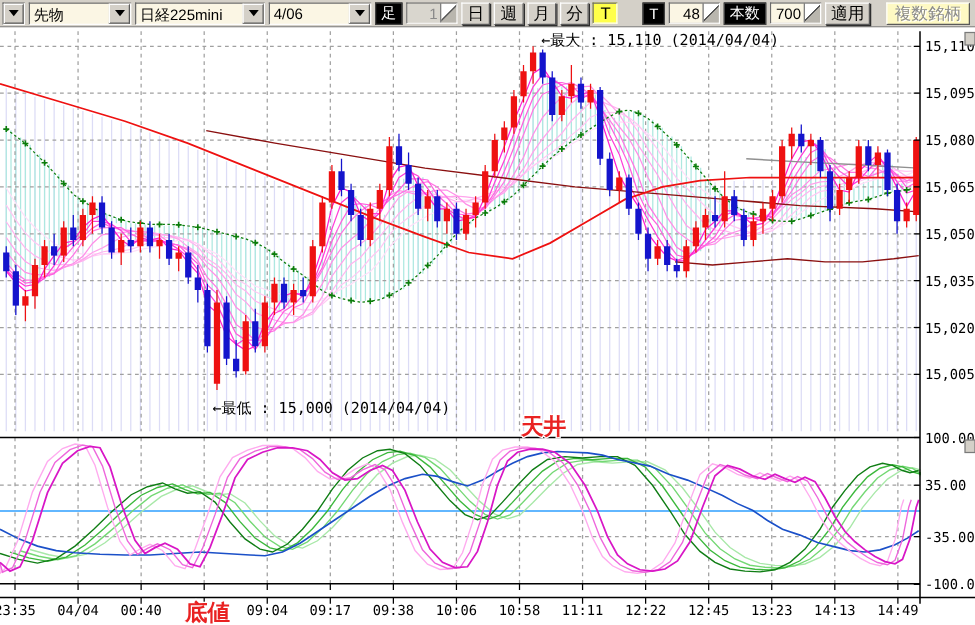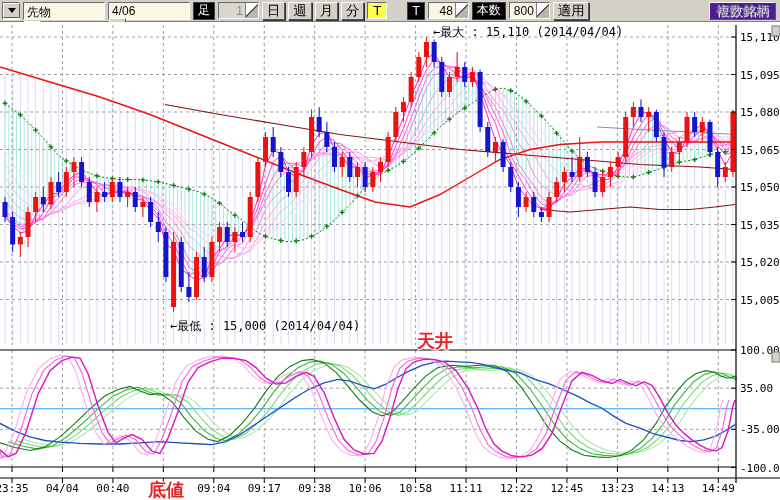--- a/index.html
+++ b/index.html
@@ -3,56 +3,60 @@
 <meta charset="utf-8">
 <style>
   html,body{margin:0;padding:0;background:#fff;}
   #app{position:relative;width:780px;height:500px;background:#ffffff;overflow:hidden;
        font-family:"Liberation Sans",sans-serif;}
   
   #toolbar{position:absolute;left:0;top:0;width:780px;height:22px;background:#d4d0c8;
            border-bottom:1px solid #808080;display:flex;align-items:center;gap:3px;
            box-sizing:border-box;padding:0 2px;font-size:12px;}
   .combo{display:flex;align-items:stretch;height:18px;background:#fbf6e4;
-         border:1px solid;border-color:#6b6b6b #fdfdfd #fdfdfd #6b6b6b;box-sizing:border-box;flex-direction:column;}
+         border:1px solid;border-color:#6b6b6b #fdfdfd #fdfdfd #6b6b6b;box-sizing:border-box;}
   .combo .cval{padding:1px 3px 0 3px;white-space:nowrap;color:#000;}
   .cbtn{width:15px;background:#d4d0c8;border:1px solid;border-color:#fdfdfd #5a5a5a #5a5a5a #fdfdfd;
         display:flex;align-items:center;justify-content:center;}
   .cbtn:after{content:"";width:0;height:0;border:4px solid transparent;border-top:5px solid #000;margin-top:4px;}
   .chip{height:16px;background:#000;color:#fff;display:flex;align-items:center;justify-content:center;
         padding:0 4px;border:1px solid #404040;}
   .wbtn{height:18px;background:#d4d0c8;border:1px solid;border-color:#fdfdfd #5a5a5a #5a5a5a #fdfdfd;
         box-shadow:1px 1px 0 #2e2e2e;display:flex;align-items:center;justify-content:center;
         padding:0 4px;color:#000;}
   .ybtn{height:17px;background:#ffff4a;border:1px solid;border-color:#6b6b6b #fdfdfd #fdfdfd #6b6b6b;
         display:flex;align-items:center;justify-content:center;padding:0 5px;color:#000;}
   .spin{display:flex;align-items:stretch;height:17px;border:1px solid;
         border-color:#6b6b6b #fdfdfd #fdfdfd #6b6b6b;box-sizing:border-box;}
   .spin .sval{min-width:22px;text-align:right;padding:1px 2px 0 2px;background:#fbf6e4;}
   .spin.disabled .sval{background:#d9d6ce;color:#8a8a8a;}
   .diag{width:12px;background:linear-gradient(135deg,#ffffff 46%,#555 48%,#555 52%,#b9b6ae 54%);
         border-left:1px solid #808080;}
-  .dbtn{height:18px;background:#4c1d95;border:1px solid;border-color:#fdfdfd #5a5a5a #5a5a5a #fdfdfd;
+  .dbtn{height:18px;background:#fef9c3;border:1px solid;border-color:#fdfdfd #5a5a5a #5a5a5a #fdfdfd;
         color:#8a8a8a;text-shadow:1px 1px 0 #ffffff;display:flex;align-items:center;
         justify-content:center;padding:0 6px;margin-left:auto;margin-right:2px;}
   .gap{width:14px;}
   
   #chartwrap{position:absolute;left:0;top:22px;width:780px;height:478px;background:#fff;}
   svg text{font-family:"DejaVu Sans Mono","Liberation Mono",monospace;}
 </style>
 </head>
 <body>
 <div id="app">
 
   <div id="toolbar">
     <div class="combo" style="width:18px">
         <div class="cbtn"></div>
       </div>
     <div class="combo" style="width:82px">
       <div class="cval" style="flex:1">先物</div>
+      <div class="cbtn"></div>
+    </div>
+    <div class="combo" style="width:104px">
+      <div class="cval" style="flex:1">日経225mini</div>
       <div class="cbtn"></div>
     </div>
     <div class="combo" style="width:82px">
       <div class="cval" style="flex:1">4/06</div>
       <div class="cbtn"></div>
     </div>
     <span class="chip">足</span>
     <div class="spin disabled">
       <div class="sval">1</div>
       <div class="diag"></div>
@@ -63,21 +67,21 @@
     <button class="wbtn">分</button>
     <button class="ybtn">T</button>
     <div class="gap"></div>
     <span class="chip">T</span>
     <div class="spin">
       <div class="sval">48</div>
       <div class="diag"></div>
     </div>
     <span class="chip">本数</span>
     <div class="spin">
-      <div class="sval">800</div>
+      <div class="sval">700</div>
       <div class="diag"></div>
     </div>
     <button class="wbtn">適用</button>
     <button class="dbtn">複数銘柄</button>
   </div>
 
   <div id="chartwrap">
     <svg id="cv" width="780" height="478" viewBox="0 0 780 478">
         <g>
           <line x1="5" y1="48.50000000000091" x2="5" y2="323" stroke="#dcdcf6" stroke-width="1"></line>

